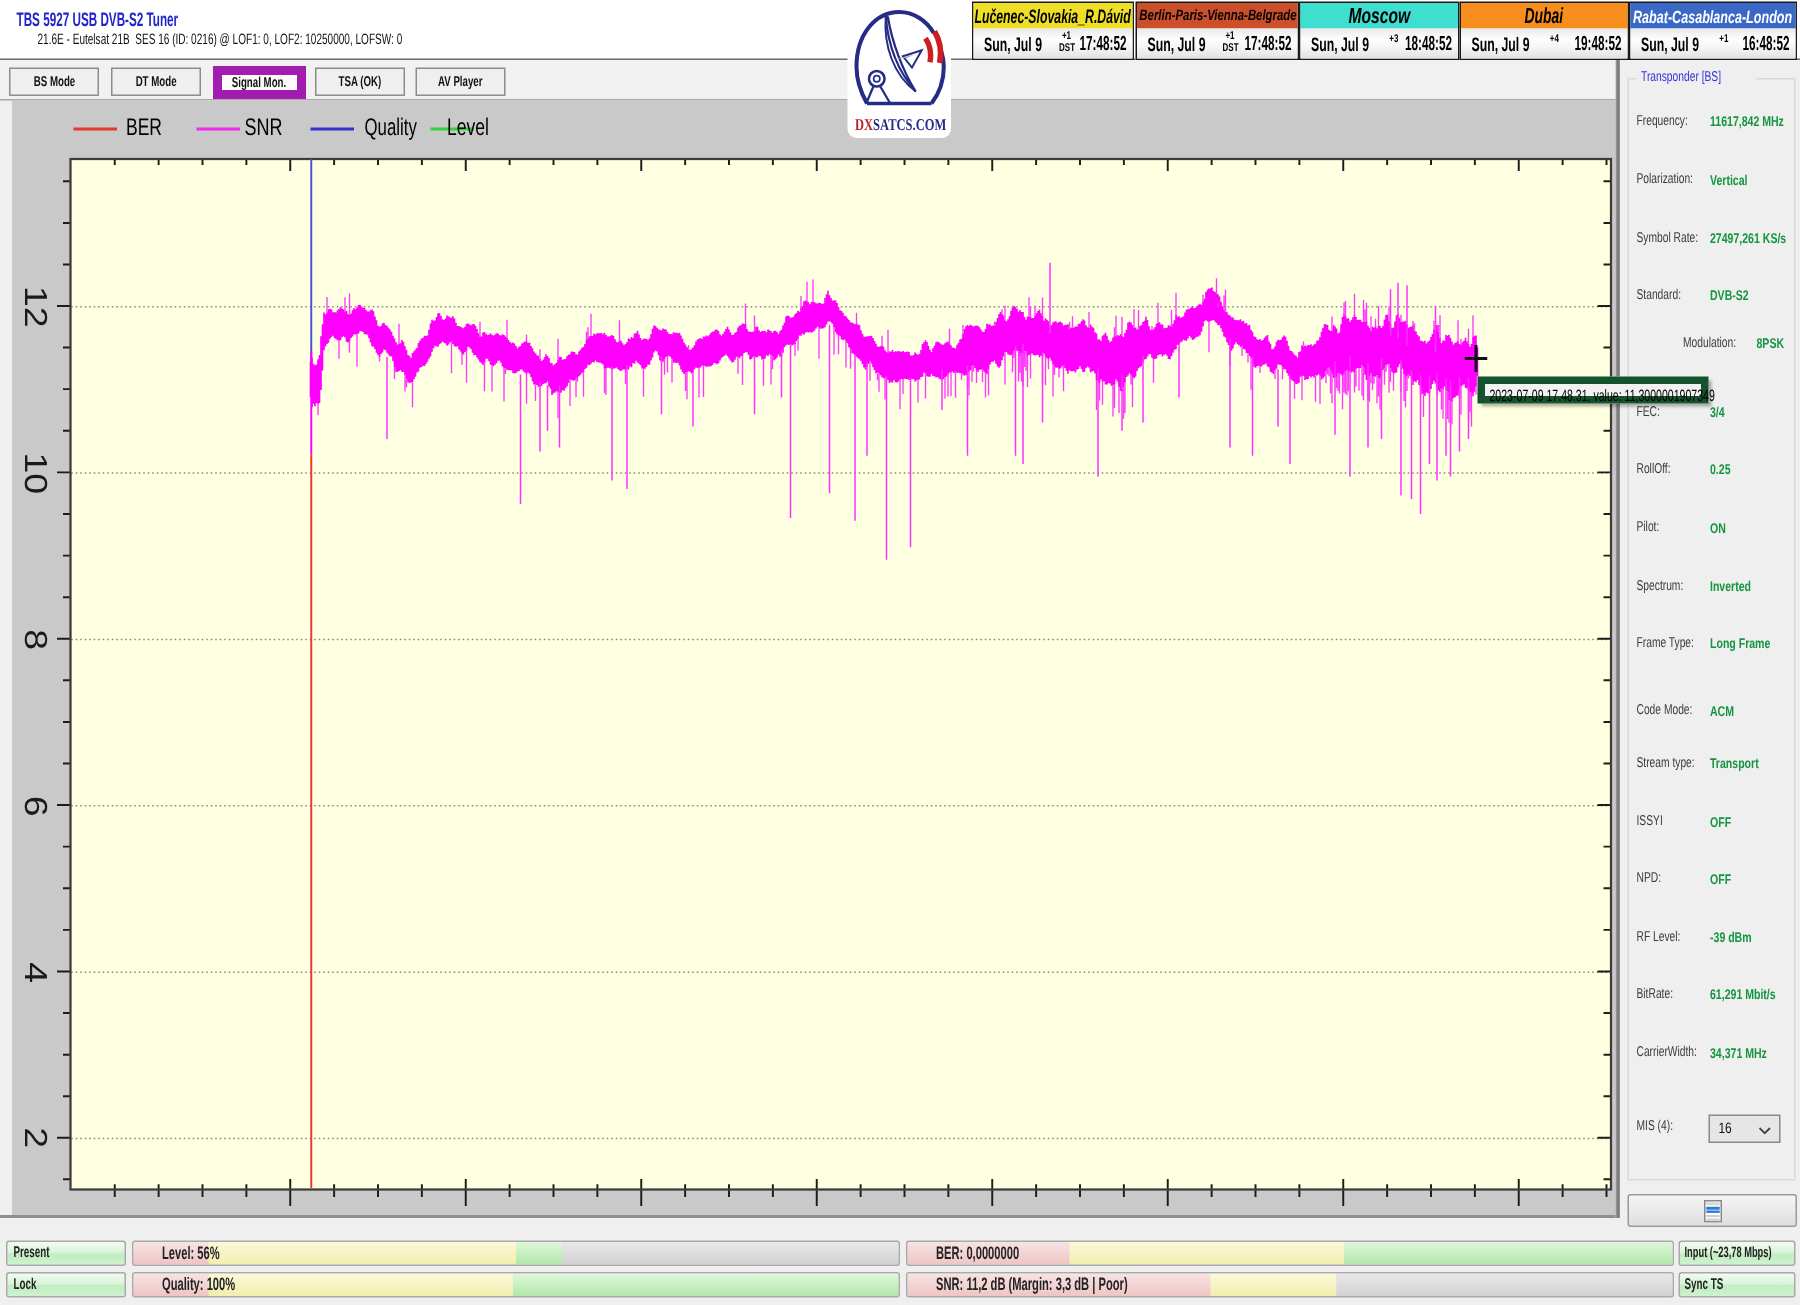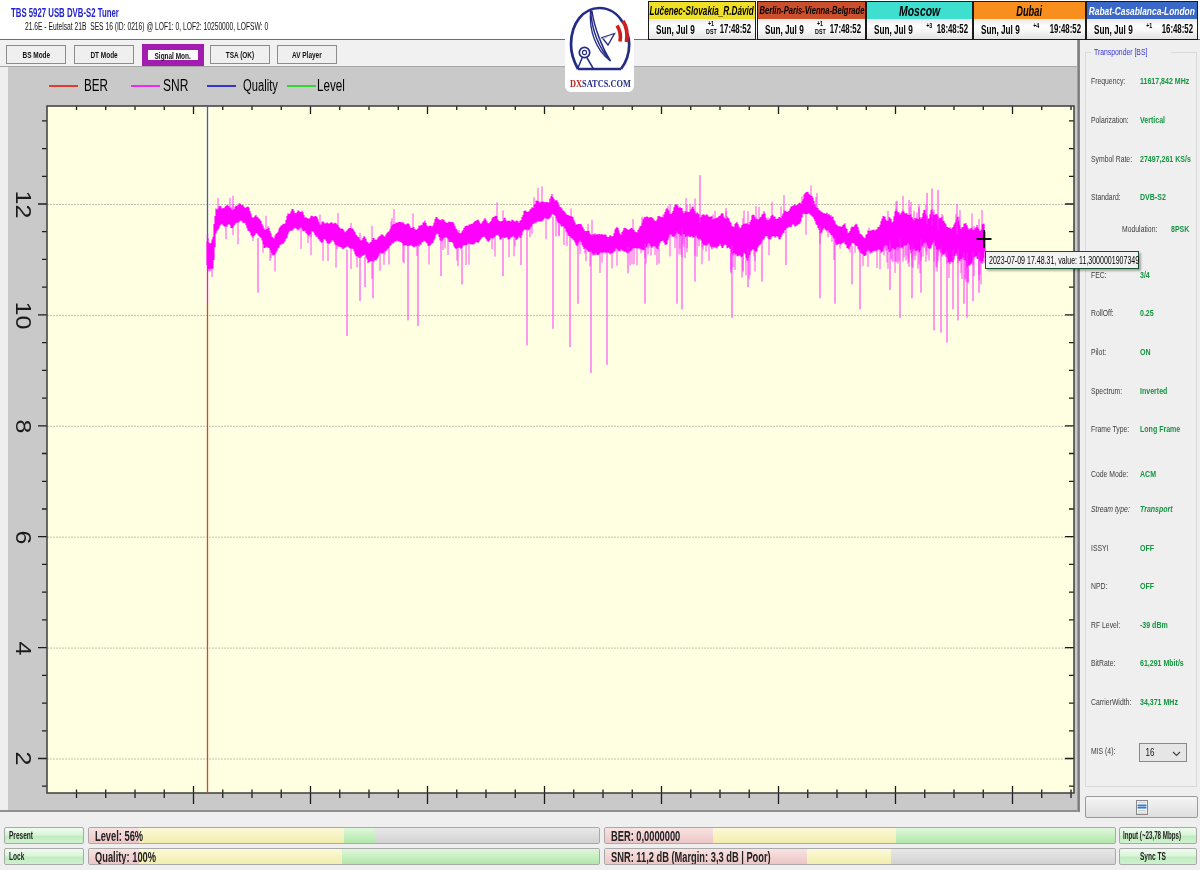--- a/index.html
+++ b/index.html
@@ -8,21 +8,21 @@
 .ylab { position:absolute; left:1px; width:44px; height:52px; display:flex; align-items:center; justify-content:center; }
 .ylab span { transform:scaleX(0.85) rotate(90deg); font-size:25px; color:#1a1a1a; }
 .tabbtn { position:absolute; top:45px; height:19px; width:60px; background:#efefef; border:1px solid #8c8c8c; font-size:9.5px; font-weight:bold; color:#111; display:flex; align-items:center; justify-content:center; }
 .tabbtn span { display:inline-block; transform:scaleX(0.68); white-space:nowrap; }
 .leg { position:absolute; top:77px; font-size:16px; color:#000; height:17px; line-height:17px; }
 .legline { position:absolute; top:85px; width:29px; height:2px; }
 .rrow { position:absolute; left:1091px; width:107px; height:12px; font-size:9.5px; color:#3c3c3c; line-height:12px; }
 .rrow b { position:absolute; left:49px; top:0; font-size:9.4px; color:#149540; }
 .gbox { position:absolute; left:4px; width:80px; height:17px; border:1px solid #a9a9a9; border-radius:2px; background:linear-gradient(180deg,#f0fbf0,#d9f5d9 45%,#c0edc0 55%,#cff1cf); font-size:10.4px; font-weight:bold; color:#222; line-height:15px; padding-left:4px; }
 .bar { position:absolute; width:512px; height:17px; border:1px solid #a9a9a9; border-radius:2px; overflow:hidden; background:linear-gradient(180deg,#e9e9e9,#d2d2d2); }
-.bar .txt { position:absolute; left:6px; top:0; font-size:15px; font-weight:bold; color:#222; line-height:15px; white-space:nowrap; }
+.bar .txt { position:absolute; left:19px; top:0; font-size:12px; font-weight:bold; color:#222; line-height:15px; white-space:nowrap; }
 .seg { position:absolute; top:0; height:15px; }
 .pink { background:linear-gradient(180deg,#f8e3e3,#eec5c5); }
 .yel  { background:linear-gradient(180deg,#fbf9d8,#f2eeae); }
 .grn  { background:linear-gradient(180deg,#dff7db,#b2e7aa); }
 .gry  { background:linear-gradient(180deg,#e8e8e8,#d2d2d2); }
 .ctitle { position:absolute; left:0; top:0; right:0; height:17px; font-style:italic; font-weight:bold; display:flex; align-items:center; justify-content:center; overflow:hidden; }
 .ctitle span { display:inline-block; white-space:nowrap; }
 .crow { position:absolute; left:0; top:17px; height:20px; right:0; background:linear-gradient(180deg,#e9e9e9,#fdfdfd 35%,#f6f6f6 60%,#e2e2e2); }
 </style></head>
 <body>
@@ -54,21 +54,21 @@
 <div class="abs" style="left:0;top:810px;width:1080px;height:2px;background:#8f8f8f;"></div>
 <div class="abs" style="left:1077px;top:40px;width:3px;height:772px;background:linear-gradient(90deg,#b9b9b9,#787878 40%,#8f8f8f);"></div>
 
 <div class="legline" style="left:49px;background:#e23b2e;"></div>
 <div class="leg" style="left:84px;"><span style="display:inline-block;transform:scaleX(0.73);transform-origin:0 50%;white-space:nowrap;">BER</span></div>
 <div class="legline" style="left:130.5px;background:#ee2bee;"></div>
 <div class="leg" style="left:163px;"><span style="display:inline-block;transform:scaleX(0.75);transform-origin:0 50%;white-space:nowrap;">SNR</span></div>
 <div class="legline" style="left:206.5px;background:#3333cc;"></div>
 <div class="leg" style="left:243px;"><span style="display:inline-block;transform:scaleX(0.7);transform-origin:0 50%;white-space:nowrap;">Quality</span></div>
 <div class="legline" style="left:286.5px;background:#37d437;"></div>
-<div class="leg" style="left:317px;"><span style="display:inline-block;transform:scaleX(0.73);transform-origin:0 50%;white-space:nowrap;">Level</span></div>
+<div class="leg" style="left:298px;"><span style="display:inline-block;transform:scaleX(0.73);transform-origin:0 50%;white-space:nowrap;">Level</span></div>
 
 <svg class="abs" style="left:0;top:67px;" width="1080" height="745" viewBox="0 0 1080 745">
 <rect x="47" y="39" width="1027" height="687" fill="#ffffe1"></rect>
 <g stroke="#848484" stroke-width="1" stroke-dasharray="1 2">
       <line x1="47.5" y1="137.5" x2="1073.5" y2="137.5"></line>
       <line x1="47.5" y1="248.4" x2="1073.5" y2="248.4"></line>
       <line x1="47.5" y1="359.3" x2="1073.5" y2="359.3"></line>
       <line x1="47.5" y1="470.2" x2="1073.5" y2="470.2"></line>
       <line x1="47.5" y1="581.1" x2="1073.5" y2="581.1"></line>
       <line x1="47.5" y1="692.0" x2="1073.5" y2="692.0"></line>
@@ -162,21 +162,21 @@
 <div class="ylab" style="top:511px;">
     <span>6</span>
   </div>
 <div class="ylab" style="top:622px;">
     <span>4</span>
   </div>
 <div class="ylab" style="top:732px;">
     <span>2</span>
   </div>
 
-<div class="abs" style="left:984.5px;top:251px;width:154px;height:18px;background:#f2f2f2;border:1px solid #14532d;box-shadow:2px 2px 2px rgba(0,0,0,0.3);font-size:11px;line-height:16px;padding-left:3px;white-space:nowrap;z-index:5;"><span style="display:inline-block;transform:scaleX(0.64);transform-origin:0 50%;white-space:nowrap;">2023-07-09 17.48.31, value: 11,3000001907349</span></div>
+<div class="abs" style="left:984.5px;top:251px;width:154px;height:18px;background:#f2f2f2;border:5px solid #14532d;box-shadow:2px 2px 2px rgba(0,0,0,0.3);font-size:11px;line-height:16px;padding-left:3px;white-space:nowrap;z-index:5;"><span style="display:inline-block;transform:scaleX(0.64);transform-origin:0 50%;white-space:nowrap;">2023-07-09 17.48.31, value: 11,3000001907349</span></div>
 
 <div class="abs" style="left:565px;top:0;width:69px;height:92px;background:#fff;border-radius:0 0 6px 6px;z-index:3;">
 <svg width="69" height="92" viewBox="0 0 69 92">
 <path d="M13 69 C 8.5 61 6 52.5 6 44.5 C 6 23 18.5 8 34.5 8 C 44 8 52.5 13.5 57.5 22" fill="none" stroke="#242c85" stroke-width="2.7"></path>
 <path d="M62.5 34 C 63.6 37.5 64.2 41 64.2 44.5 C 64.2 54 61 62.5 56 69" fill="none" stroke="#242c85" stroke-width="2.7"></path>
 <path d="M13 69 L 56 69" fill="none" stroke="#242c85" stroke-width="2.3"></path>
 <path d="M25.5 11 C 27 29 33 47 45.5 61 C 37 47.5 29.5 28 27 11.5 Z" fill="none" stroke="#242c85" stroke-width="1.5"></path>
 <path d="M25.5 11 C 24 30 30.5 50 45.5 61" fill="none" stroke="#242c85" stroke-width="1.3"></path>
 <circle cx="19.5" cy="52.5" r="5.2" fill="none" stroke="#242c85" stroke-width="1.7"></circle>
 <circle cx="19.5" cy="52.5" r="2.1" fill="none" stroke="#242c85" stroke-width="1.1"></circle>
@@ -252,21 +252,21 @@
 <div class="rrow" style="top:114px;"><span style="display:inline-block;transform:scaleX(0.72);transform-origin:0 50%;white-space:nowrap;">Polarization:</span><b><span style="display:inline-block;transform:scaleX(0.75);transform-origin:0 50%;white-space:nowrap;"><span style="font-weight:bold">Vertical</span></span></b></div>
 <div class="rrow" style="top:153px;"><span style="display:inline-block;transform:scaleX(0.72);transform-origin:0 50%;white-space:nowrap;">Symbol Rate:</span><b><span style="display:inline-block;transform:scaleX(0.75);transform-origin:0 50%;white-space:nowrap;"><span style="font-weight:bold">27497,261 KS/s</span></span></b></div>
 <div class="rrow" style="top:191px;"><span style="display:inline-block;transform:scaleX(0.72);transform-origin:0 50%;white-space:nowrap;">Standard:</span><b><span style="display:inline-block;transform:scaleX(0.75);transform-origin:0 50%;white-space:nowrap;"><span style="font-weight:bold">DVB-S2</span></span></b></div>
 <div class="rrow" style="top:223px;margin-left:31px;"><span style="display:inline-block;transform:scaleX(0.72);transform-origin:0 50%;white-space:nowrap;">Modulation:</span><b><span style="display:inline-block;transform:scaleX(0.75);transform-origin:0 50%;white-space:nowrap;"><span style="font-weight:bold">8PSK</span></span></b></div>
 <div class="rrow" style="top:269px;"><span style="display:inline-block;transform:scaleX(0.72);transform-origin:0 50%;white-space:nowrap;">FEC:</span><b><span style="display:inline-block;transform:scaleX(0.75);transform-origin:0 50%;white-space:nowrap;"><span style="font-weight:bold">3/4</span></span></b></div>
 <div class="rrow" style="top:307px;"><span style="display:inline-block;transform:scaleX(0.72);transform-origin:0 50%;white-space:nowrap;">RollOff:</span><b><span style="display:inline-block;transform:scaleX(0.75);transform-origin:0 50%;white-space:nowrap;"><span style="font-weight:bold">0.25</span></span></b></div>
 <div class="rrow" style="top:346px;"><span style="display:inline-block;transform:scaleX(0.72);transform-origin:0 50%;white-space:nowrap;">Pilot:</span><b><span style="display:inline-block;transform:scaleX(0.75);transform-origin:0 50%;white-space:nowrap;"><span style="font-weight:bold">ON</span></span></b></div>
 <div class="rrow" style="top:385px;"><span style="display:inline-block;transform:scaleX(0.72);transform-origin:0 50%;white-space:nowrap;">Spectrum:</span><b><span style="display:inline-block;transform:scaleX(0.75);transform-origin:0 50%;white-space:nowrap;"><span style="font-weight:bold">Inverted</span></span></b></div>
 <div class="rrow" style="top:423px;"><span style="display:inline-block;transform:scaleX(0.72);transform-origin:0 50%;white-space:nowrap;">Frame Type:</span><b><span style="display:inline-block;transform:scaleX(0.75);transform-origin:0 50%;white-space:nowrap;"><span style="font-weight:bold">Long Frame</span></span></b></div>
 <div class="rrow" style="top:468px;"><span style="display:inline-block;transform:scaleX(0.72);transform-origin:0 50%;white-space:nowrap;">Code Mode:</span><b><span style="display:inline-block;transform:scaleX(0.75);transform-origin:0 50%;white-space:nowrap;"><span style="font-weight:bold">ACM</span></span></b></div>
-<div class="rrow" style="top:503px;font-style:italic;"><span style="display:inline-block;transform:scaleX(0.72);transform-origin:0 50%;white-space:nowrap;">Stream type:</span><b><span style="display:inline-block;transform:scaleX(0.75);transform-origin:0 50%;white-space:nowrap;"><span style="font-weight:bold">Transport</span></span></b></div>
+<div class="rrow" style="top:503px;"><span style="display:inline-block;transform:scaleX(0.72);transform-origin:0 50%;white-space:nowrap;">Stream type:</span><b><span style="display:inline-block;transform:scaleX(0.75);transform-origin:0 50%;white-space:nowrap;"><span style="font-weight:bold">Transport</span></span></b></div>
 <div class="rrow" style="top:542px;"><span style="display:inline-block;transform:scaleX(0.72);transform-origin:0 50%;white-space:nowrap;">ISSYI</span><b><span style="display:inline-block;transform:scaleX(0.75);transform-origin:0 50%;white-space:nowrap;"><span style="font-weight:bold">OFF</span></span></b></div>
 <div class="rrow" style="top:580px;"><span style="display:inline-block;transform:scaleX(0.72);transform-origin:0 50%;white-space:nowrap;">NPD:</span><b><span style="display:inline-block;transform:scaleX(0.75);transform-origin:0 50%;white-space:nowrap;"><span style="font-weight:bold">OFF</span></span></b></div>
 <div class="rrow" style="top:619px;"><span style="display:inline-block;transform:scaleX(0.72);transform-origin:0 50%;white-space:nowrap;">RF Level:</span><b><span style="display:inline-block;transform:scaleX(0.75);transform-origin:0 50%;white-space:nowrap;"><span style="font-weight:bold">-39 dBm</span></span></b></div>
 <div class="rrow" style="top:657px;"><span style="display:inline-block;transform:scaleX(0.72);transform-origin:0 50%;white-space:nowrap;">BitRate:</span><b><span style="display:inline-block;transform:scaleX(0.75);transform-origin:0 50%;white-space:nowrap;"><span style="font-weight:bold">61,291 Mbit/s</span></span></b></div>
 <div class="rrow" style="top:696px;"><span style="display:inline-block;transform:scaleX(0.72);transform-origin:0 50%;white-space:nowrap;">CarrierWidth:</span><b><span style="display:inline-block;transform:scaleX(0.75);transform-origin:0 50%;white-space:nowrap;"><span style="font-weight:bold">34,371 MHz</span></span></b></div>
 <div class="rrow" style="top:745px;"><span style="display:inline-block;transform:scaleX(0.72);transform-origin:0 50%;white-space:nowrap;">MIS (4):</span></div>
 
 <div class="abs" style="left:1139px;top:743px;width:48px;height:19px;background:#e6e6e6;border:1px solid #8a8a8a;font-size:10px;line-height:17px;color:#111;"><span style="display:inline-block;transform:scaleX(0.8);transform-origin:0 50%;white-space:nowrap;padding-left:7px;">16</span><svg style="position:absolute;right:5px;top:7px;" width="9" height="6" viewBox="0 0 9 6">
       <path d="M1 1 L4.5 4.5 L8 1" fill="none" stroke="#444" stroke-width="1.2"></path>
     </svg></div>
@@ -302,13 +302,13 @@
     <div class="seg grn" style="left:291px;width:221px;"></div>
     <div class="txt"><span style="display:inline-block;transform:scaleX(0.62);transform-origin:0 50%;white-space:nowrap;">BER: 0,0000000</span></div>
   </div>
 <div class="bar" style="left:604px;top:848px;">
     <div class="seg pink" style="left:0px;width:202px;"></div>
     <div class="seg yel" style="left:202px;width:84px;"></div>
     <div class="seg gry" style="left:286px;width:224px;"></div>
     <div class="txt"><span style="display:inline-block;transform:scaleX(0.62);transform-origin:0 50%;white-space:nowrap;">SNR: 11,2 dB (Margin: 3,3 dB | Poor)</span></div>
   </div>
 <div class="gbox" style="left:1119px;top:827px;width:78px;font-size:10px;padding-left:3px;"><span style="display:inline-block;transform:scaleX(0.62);transform-origin:0 50%;white-space:nowrap;">Input (~23,78 Mbps)</span></div>
-<div class="gbox" style="left:1119px;top:848px;width:78px;padding-left:20px;"><span style="display:inline-block;transform:scaleX(0.63);transform-origin:0 50%;white-space:nowrap;">Sync TS</span></div>
+<div class="gbox" style="left:1119px;top:848px;width:78px;padding-left:3px;"><span style="display:inline-block;transform:scaleX(0.63);transform-origin:0 50%;white-space:nowrap;">Sync TS</span></div>
 
 </body></html>

